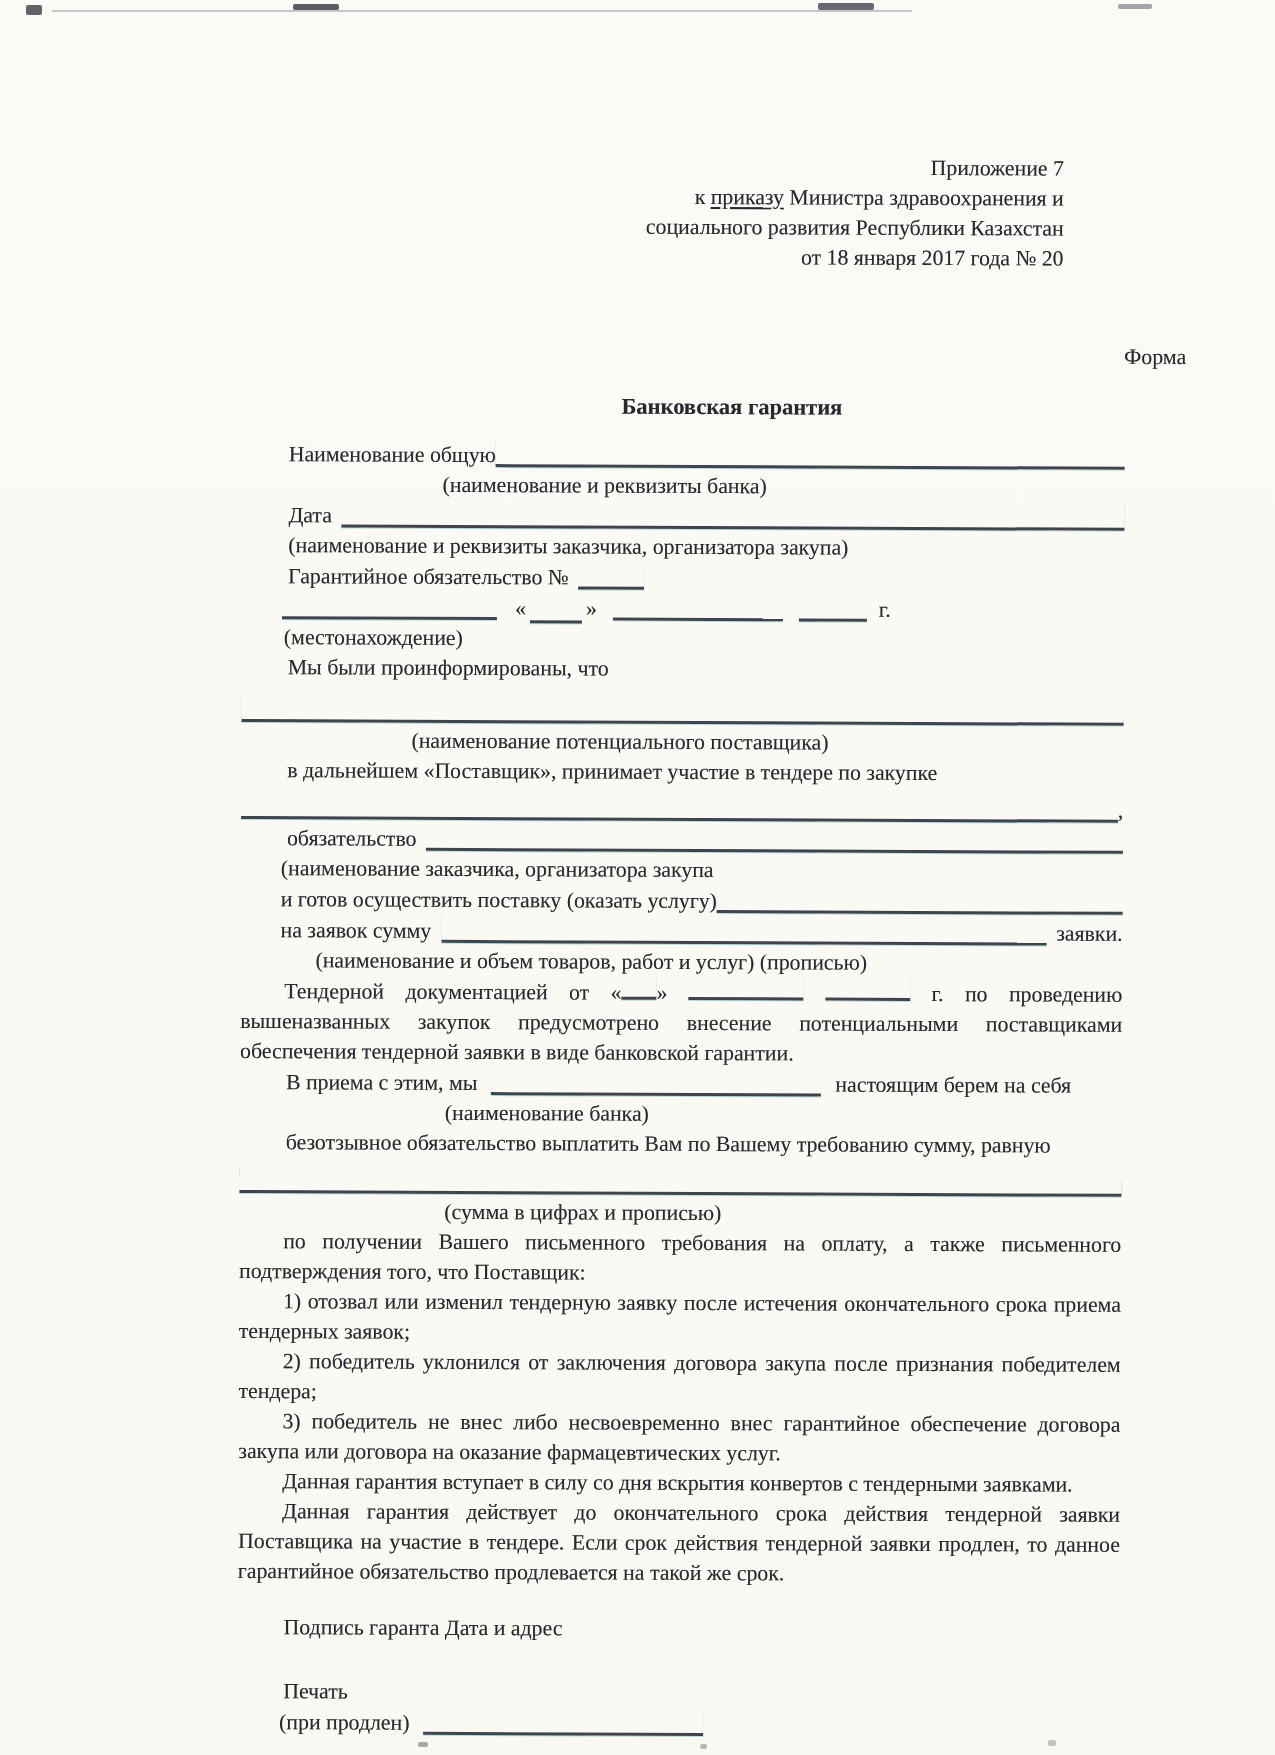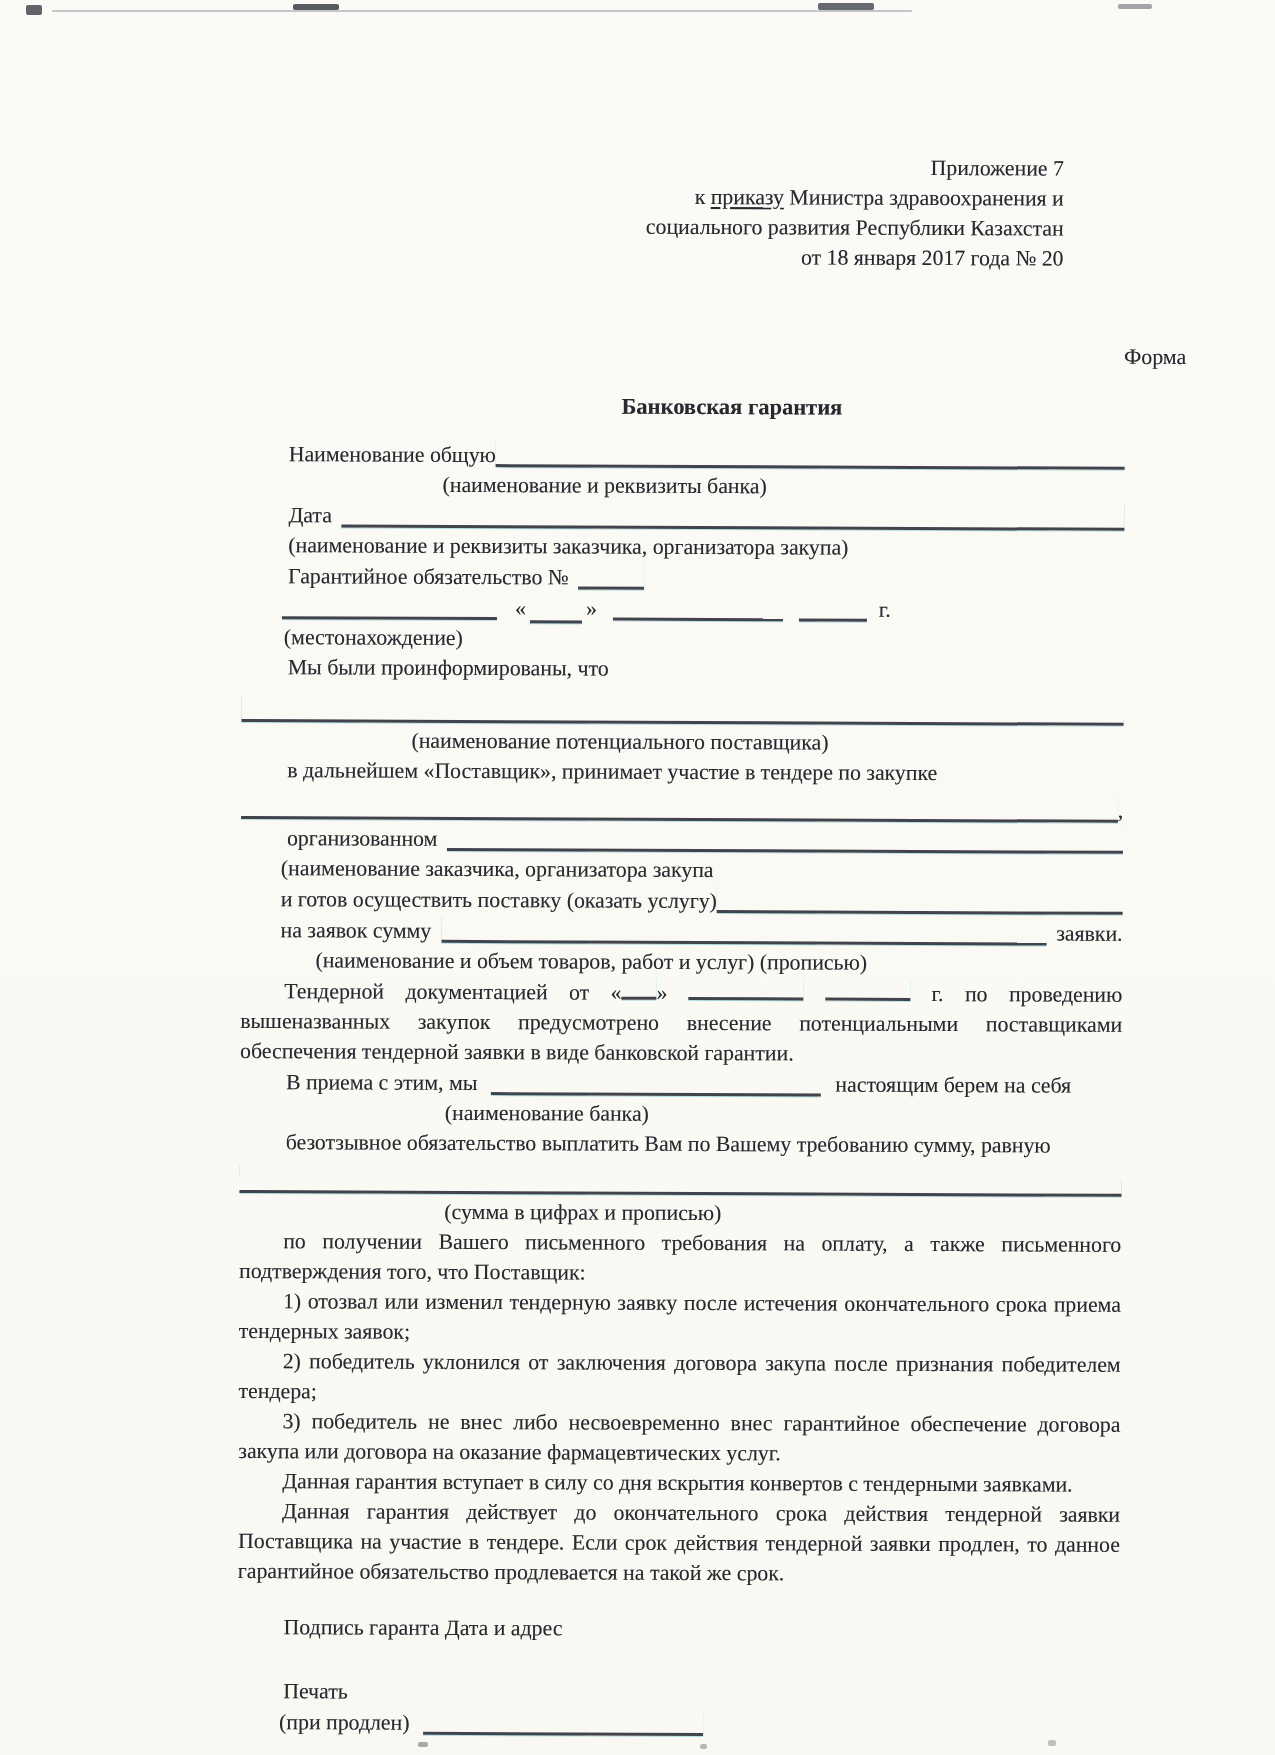--- a/index.html
+++ b/index.html
@@ -141,21 +141,21 @@
       <div class="cap i170">(наименование потенциального поставщика)</div>
 
       <div class="txt i46">в дальнейшем «Поставщик», принимает участие в тендере по закупке</div>
 
       <div class="row mt6">
         <span class="fill"></span>
         <span class="lbl">,</span>
       </div>
 
       <div class="row i46">
-        <span class="lbl">организованном</span>
+        <span class="lbl">обязательство</span>
         <span class="fill" style="margin-left:10px;"></span>
       </div>
       <div class="cap i40">(наименование заказчика, организатора закупа</div>
 
       <div class="row i40">
         <span class="lbl">и готов осуществить поставку (оказать услугу)</span>
         <span class="fill"></span>
       </div>
 
       <div class="row i40">

